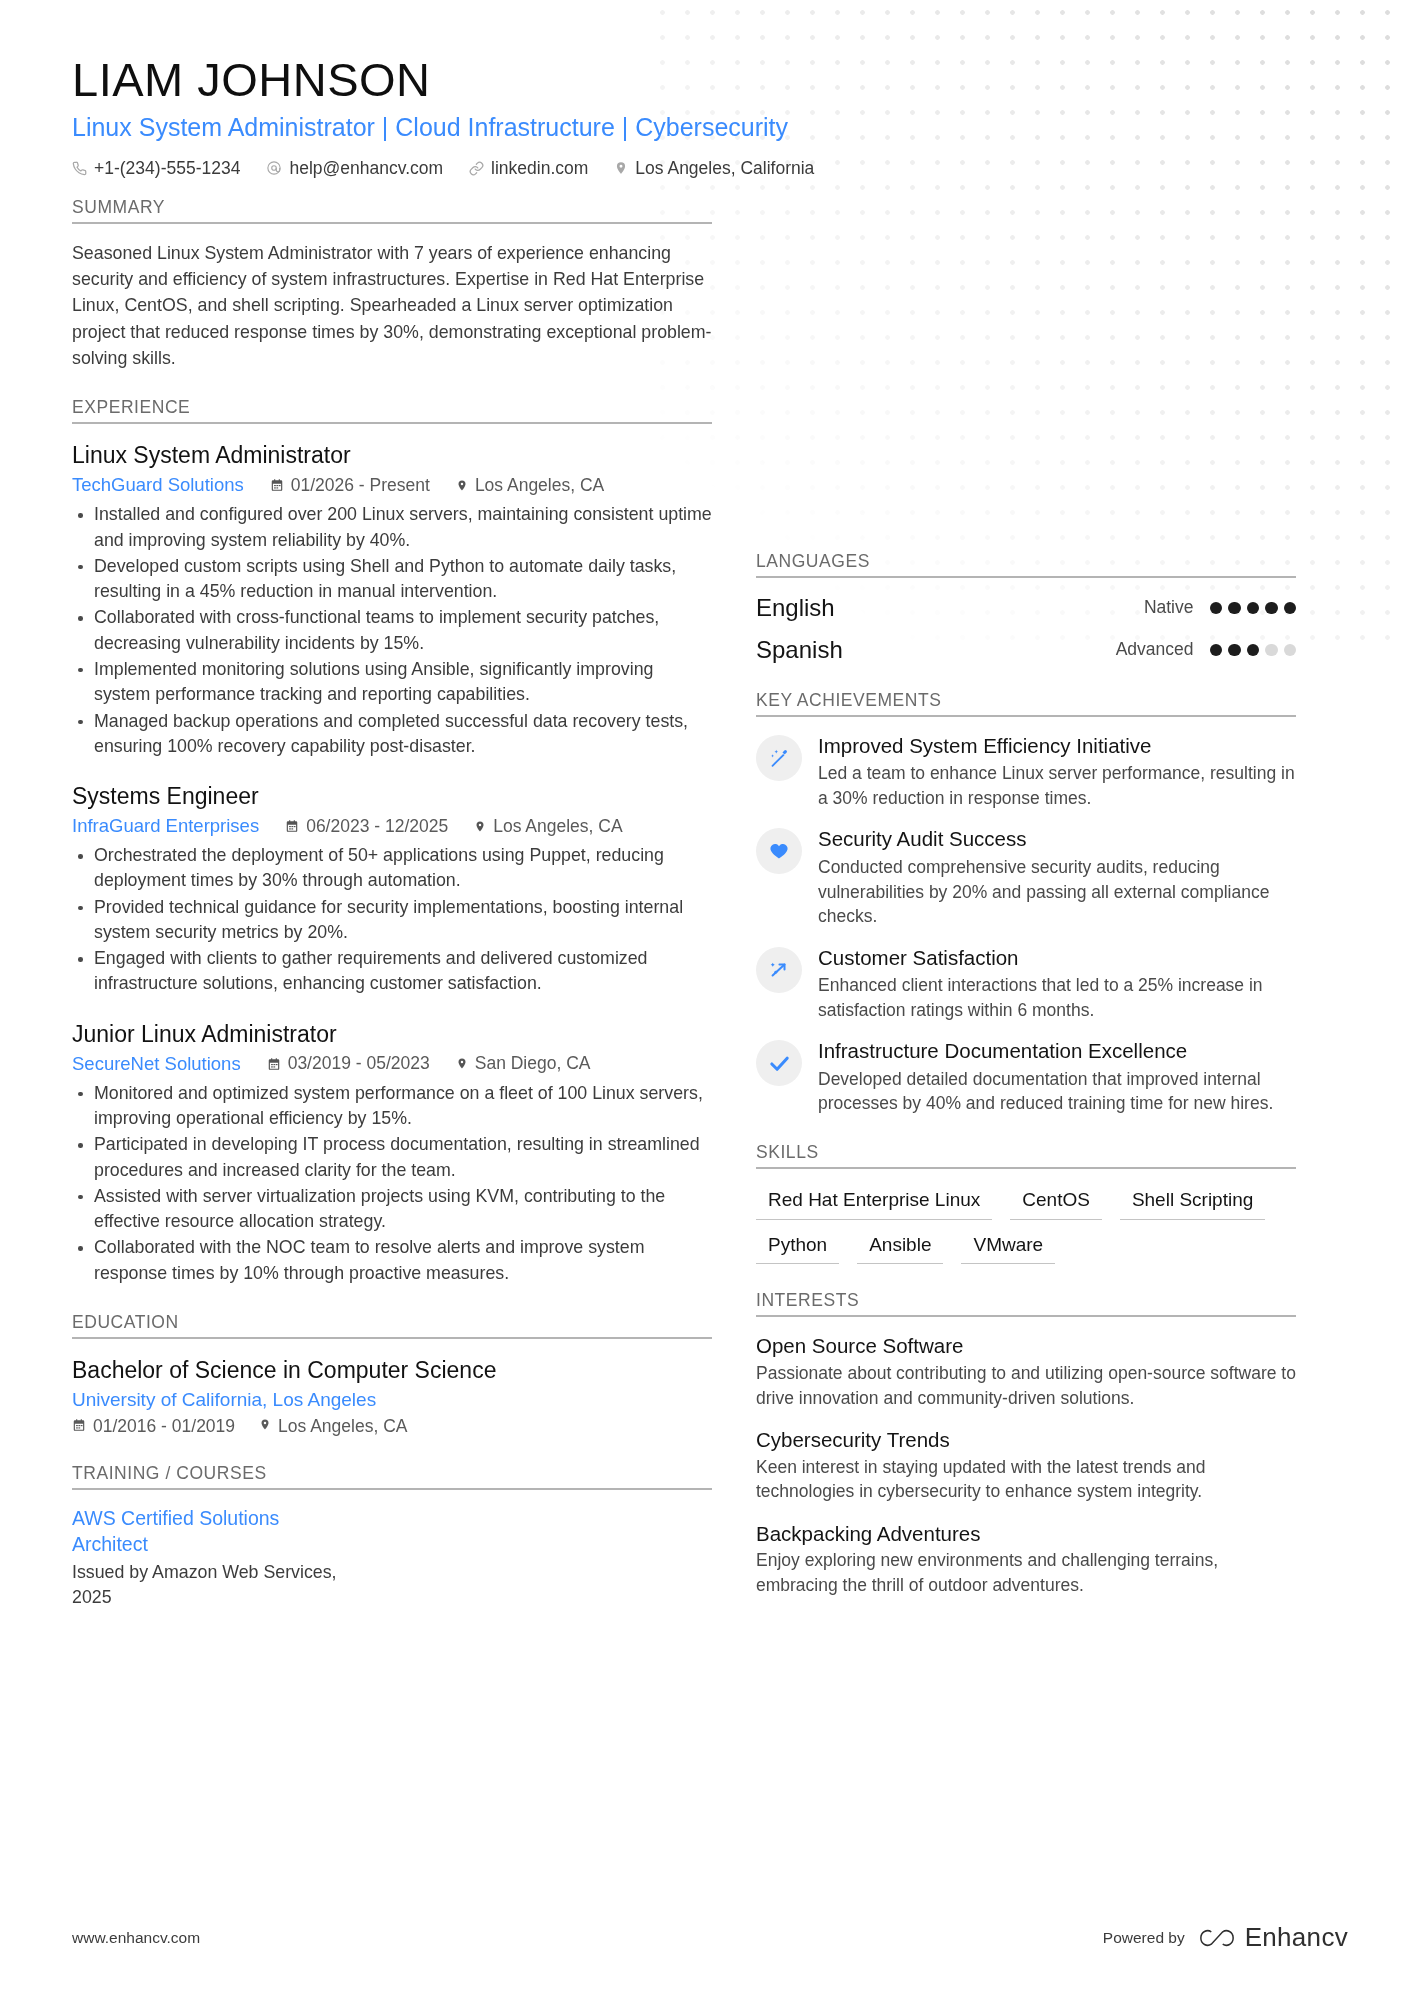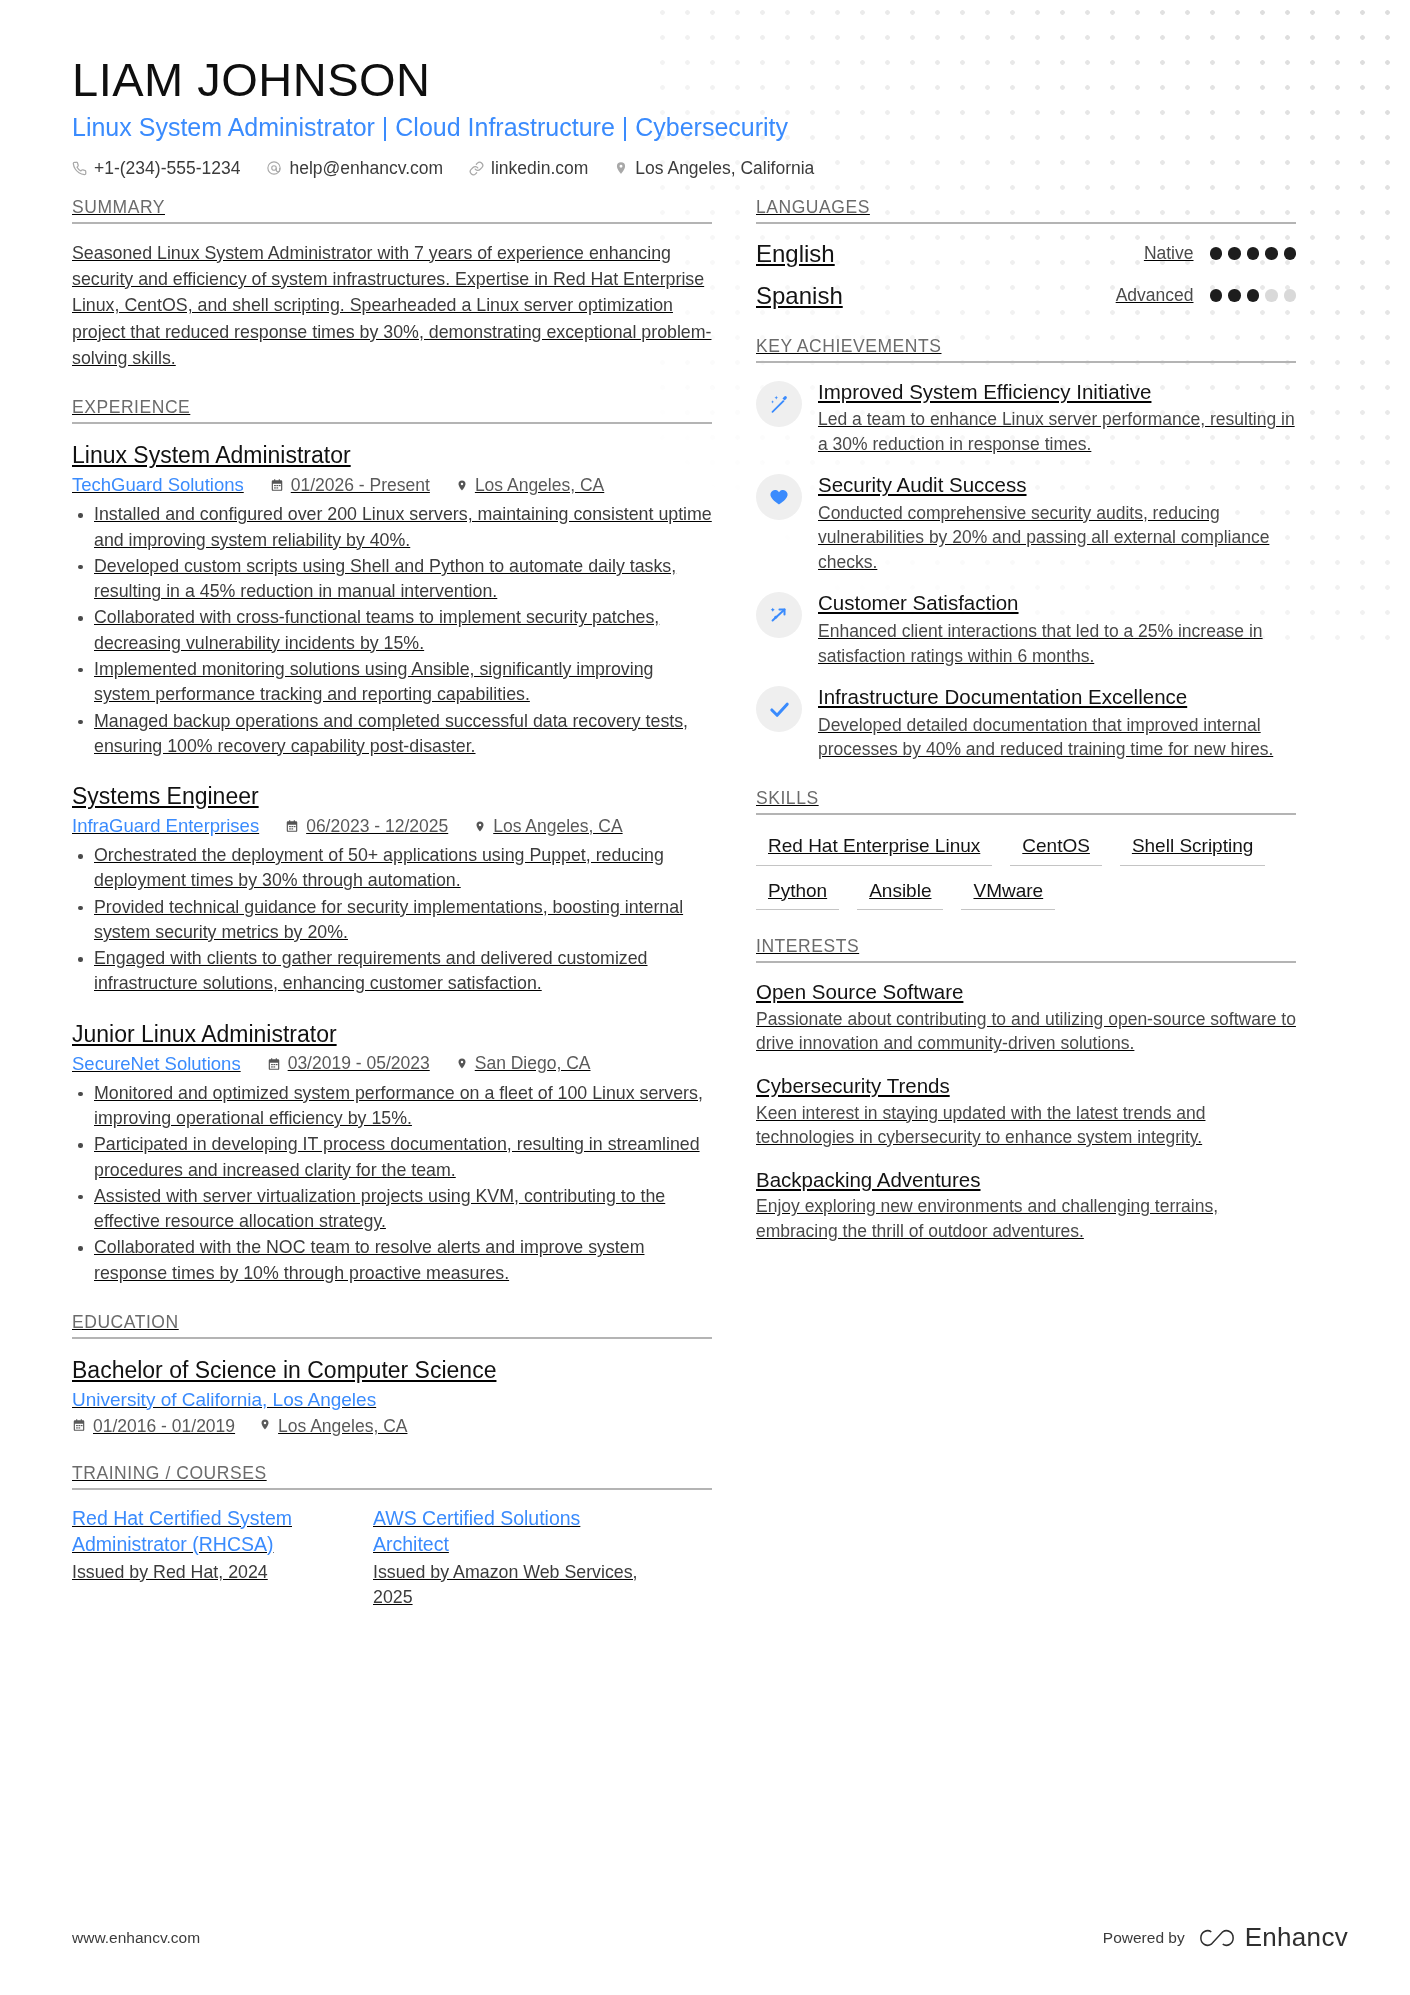--- a/index.html
+++ b/index.html
@@ -77,22 +77,21 @@
     align-items: center;
     line-height: 1;
   }
   .contact-item .ci-ico svg { display:block; }
 
   
   .columns {
     display: flex;
     gap: 44px;
     margin-top: 18px;
-    align-items: flex-start;
-    text-decoration: underline;
+    align-items: flex-end;
   }
   .col-left  { width: 640px; flex: none; }
   .col-right { width: 540px; flex: none; }
 
   
   .section { margin-bottom: 4px; }
 
   .section-title {
     font-size: 17.5px;
     letter-spacing: 0.55px;
@@ -486,24 +485,20 @@
                 <span>Los Angeles, CA</span>
               </span>
             </div>
           </div>
         </div>
 
         <div class="section">
           <div class="section-title">TRAINING / COURSES</div>
           <div class="courses">
             <div class="course">
-              <div class="course-name">Red Hat Certified System Administrator (RHCSA)</div>
-              <div class="course-issuer">Issued by Red Hat, 2024</div>
-            </div>
-            <div class="course">
               <div class="course-name">AWS Certified Solutions Architect</div>
               <div class="course-issuer">Issued by Amazon Web Services, 2025</div>
             </div>
           </div>
         </div>
 
       </div>
 
       <div class="col-right">
 

